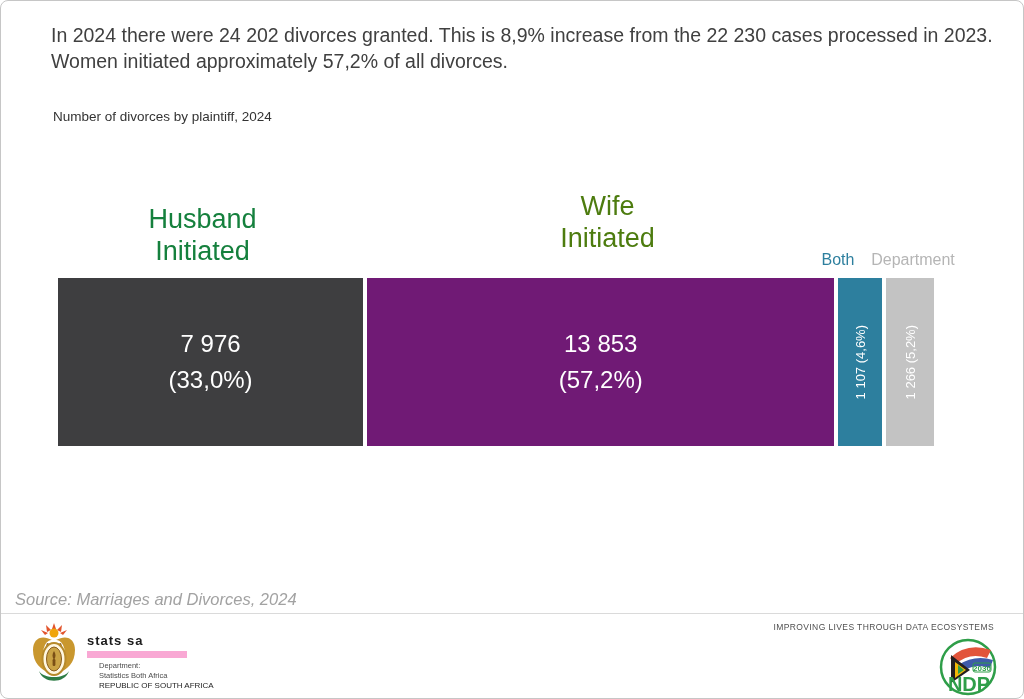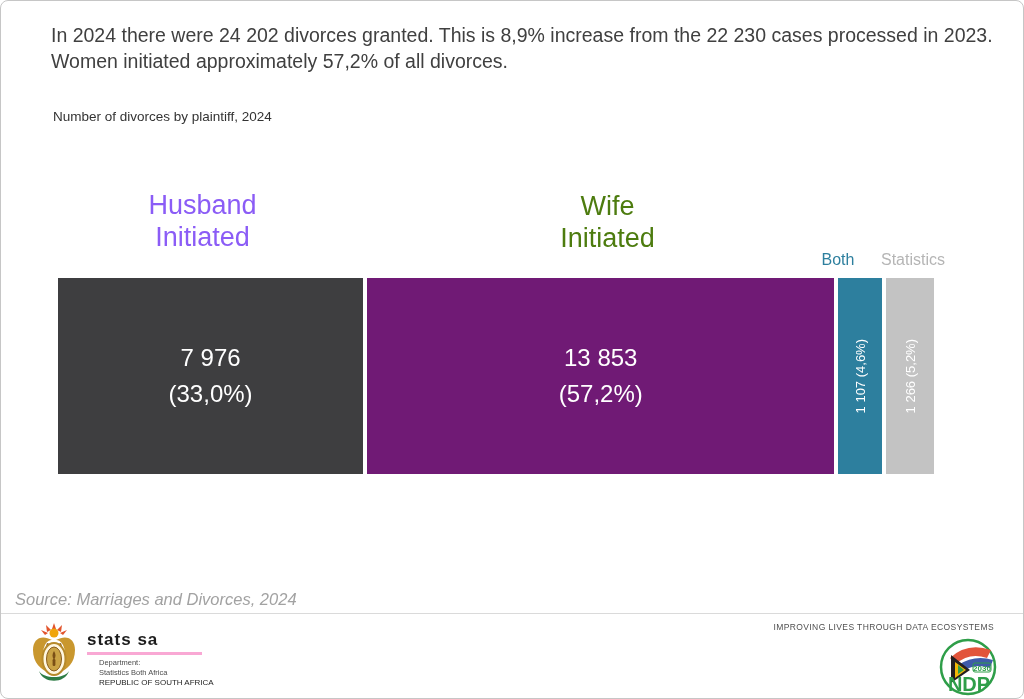--- a/index.html
+++ b/index.html
@@ -14,21 +14,21 @@
   }
   .chart-title{
     position:absolute;left:52px;top:108px;font-size:13.5px;color:#333;
   }
   .cat-label{
     position:absolute;text-align:center;white-space:pre-line;
     font-size:27px;line-height:1.2;
   }
   .cat-label.small{font-size:16px;line-height:1.1;}
   .bar{
-    position:absolute;left:57px;top:277px;width:876px;height:196px;
+    position:absolute;left:57px;top:277px;width:876px;height:168px;
     display:flex;gap:4px;
   }
   .seg{
     display:flex;align-items:center;justify-content:center;
     color:#fff;min-width:0;
   }
   .seg .val{
     font-size:24px;line-height:1.5;text-align:center;white-space:pre-line;
   }
   .seg.small .val{
@@ -40,47 +40,47 @@
     font-style:italic;font-size:16.5px;color:#a2a2a2;
   }
   .divider{
     position:absolute;left:0;right:0;top:612px;height:1px;background:#dadada;
   }
   .statssa{
     position:absolute;left:30px;top:622px;display:flex;gap:10px;align-items:flex-start;
   }
   .statssa-text{padding-top:8px;}
   .statssa-name{
-    font-size:17px;font-weight:bold;color:#1c1c1c;letter-spacing:1px;
-    border-bottom:3px solid #f9a8d4;display:inline-block;padding:0 44px 3px 0;
+    font-size:13px;font-weight:bold;color:#1c1c1c;letter-spacing:1px;
+    border-bottom:7px solid #f9a8d4;display:inline-block;padding:0 44px 3px 0;
     line-height:1.05;
   }
   .statssa-dept{font-size:7.5px;color:#4c4c4c;line-height:1.35;margin-top:3px;margin-left:12px;}
   .statssa-dept .bold{font-weight:normal;color:#1d1d1d;font-size:8px;}
   .tagline{
     position:absolute;right:29px;top:621px;font-size:8.5px;font-weight:normal;
     color:#4f4f4f;letter-spacing:0.4px;
   }
   .ndp{position:absolute;right:22px;top:636px;width:64px;height:60px;}
 </style>
 </head>
 <body>
 
 <div class="canvas">
 
   <div class="headline">In 2024 there were 24 202 divorces granted. This is 8,9% increase from the 22 230 cases processed in 2023. Women initiated approximately 57,2% of all divorces.</div>
 
   <div class="chart-title">Number of divorces by plaintiff, 2024</div>
 
-  <div class="cat-label" style="left: 57px; top: 188px; width: 289px; color: #8b5cf6;">Husband
+  <div class="cat-label" style="left: 57px; top: 202px; width: 289px; color: #15803d;">Husband
 Initiated</div>
   <div class="cat-label" style="left: 358px; top: 189px; width: 497px; color: #4d7c0f;">Wife
 Initiated</div>
   <div class="cat-label small" style="left: 802px; top: 250px; width: 70px; color: rgb(45, 127, 158);">Both</div>
-  <div class="cat-label small" style="left: 856px; top: 250px; width: 112px; color: rgb(181, 181, 181);">Statistics</div>
+  <div class="cat-label small" style="left: 856px; top: 250px; width: 112px; color: rgb(181, 181, 181);">Department</div>
 
   <div class="bar">
     <div class="seg" style="background: rgb(62, 62, 64); flex-grow: 33;">
       <div class="val">7 976
 (33,0%)</div>
     </div>
     <div class="seg" style="background: #701a75; flex-grow: 57.2;">
       <div class="val">13 853
 (57,2%)</div>
     </div>

